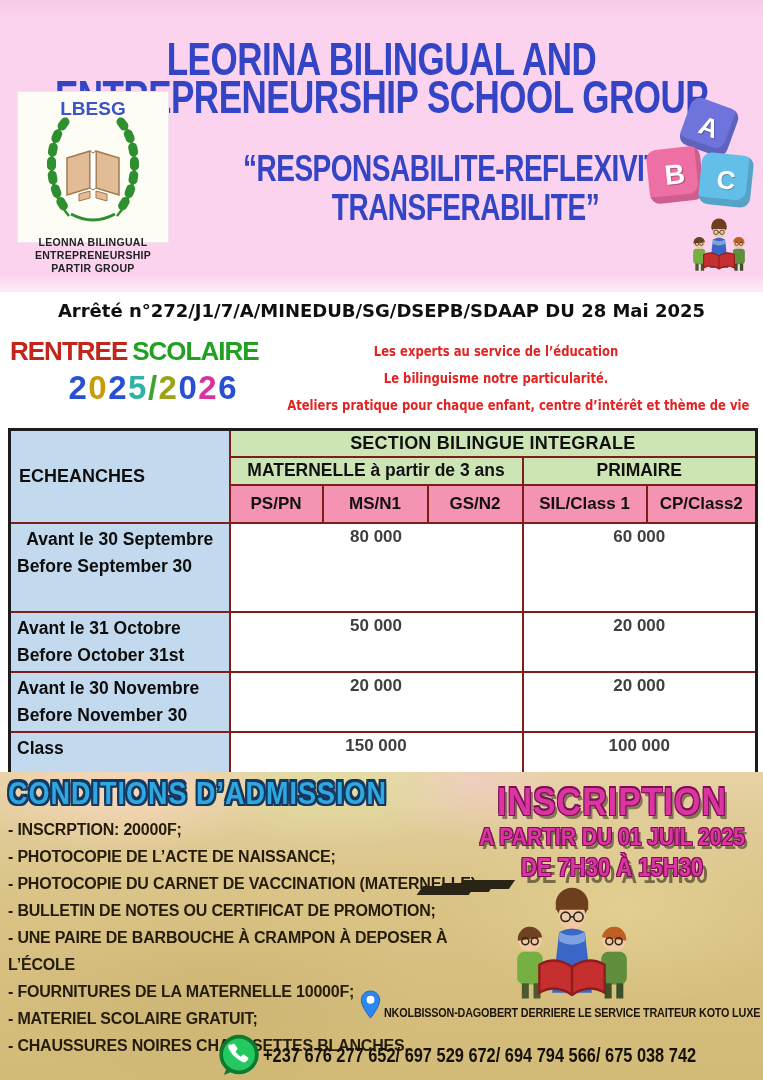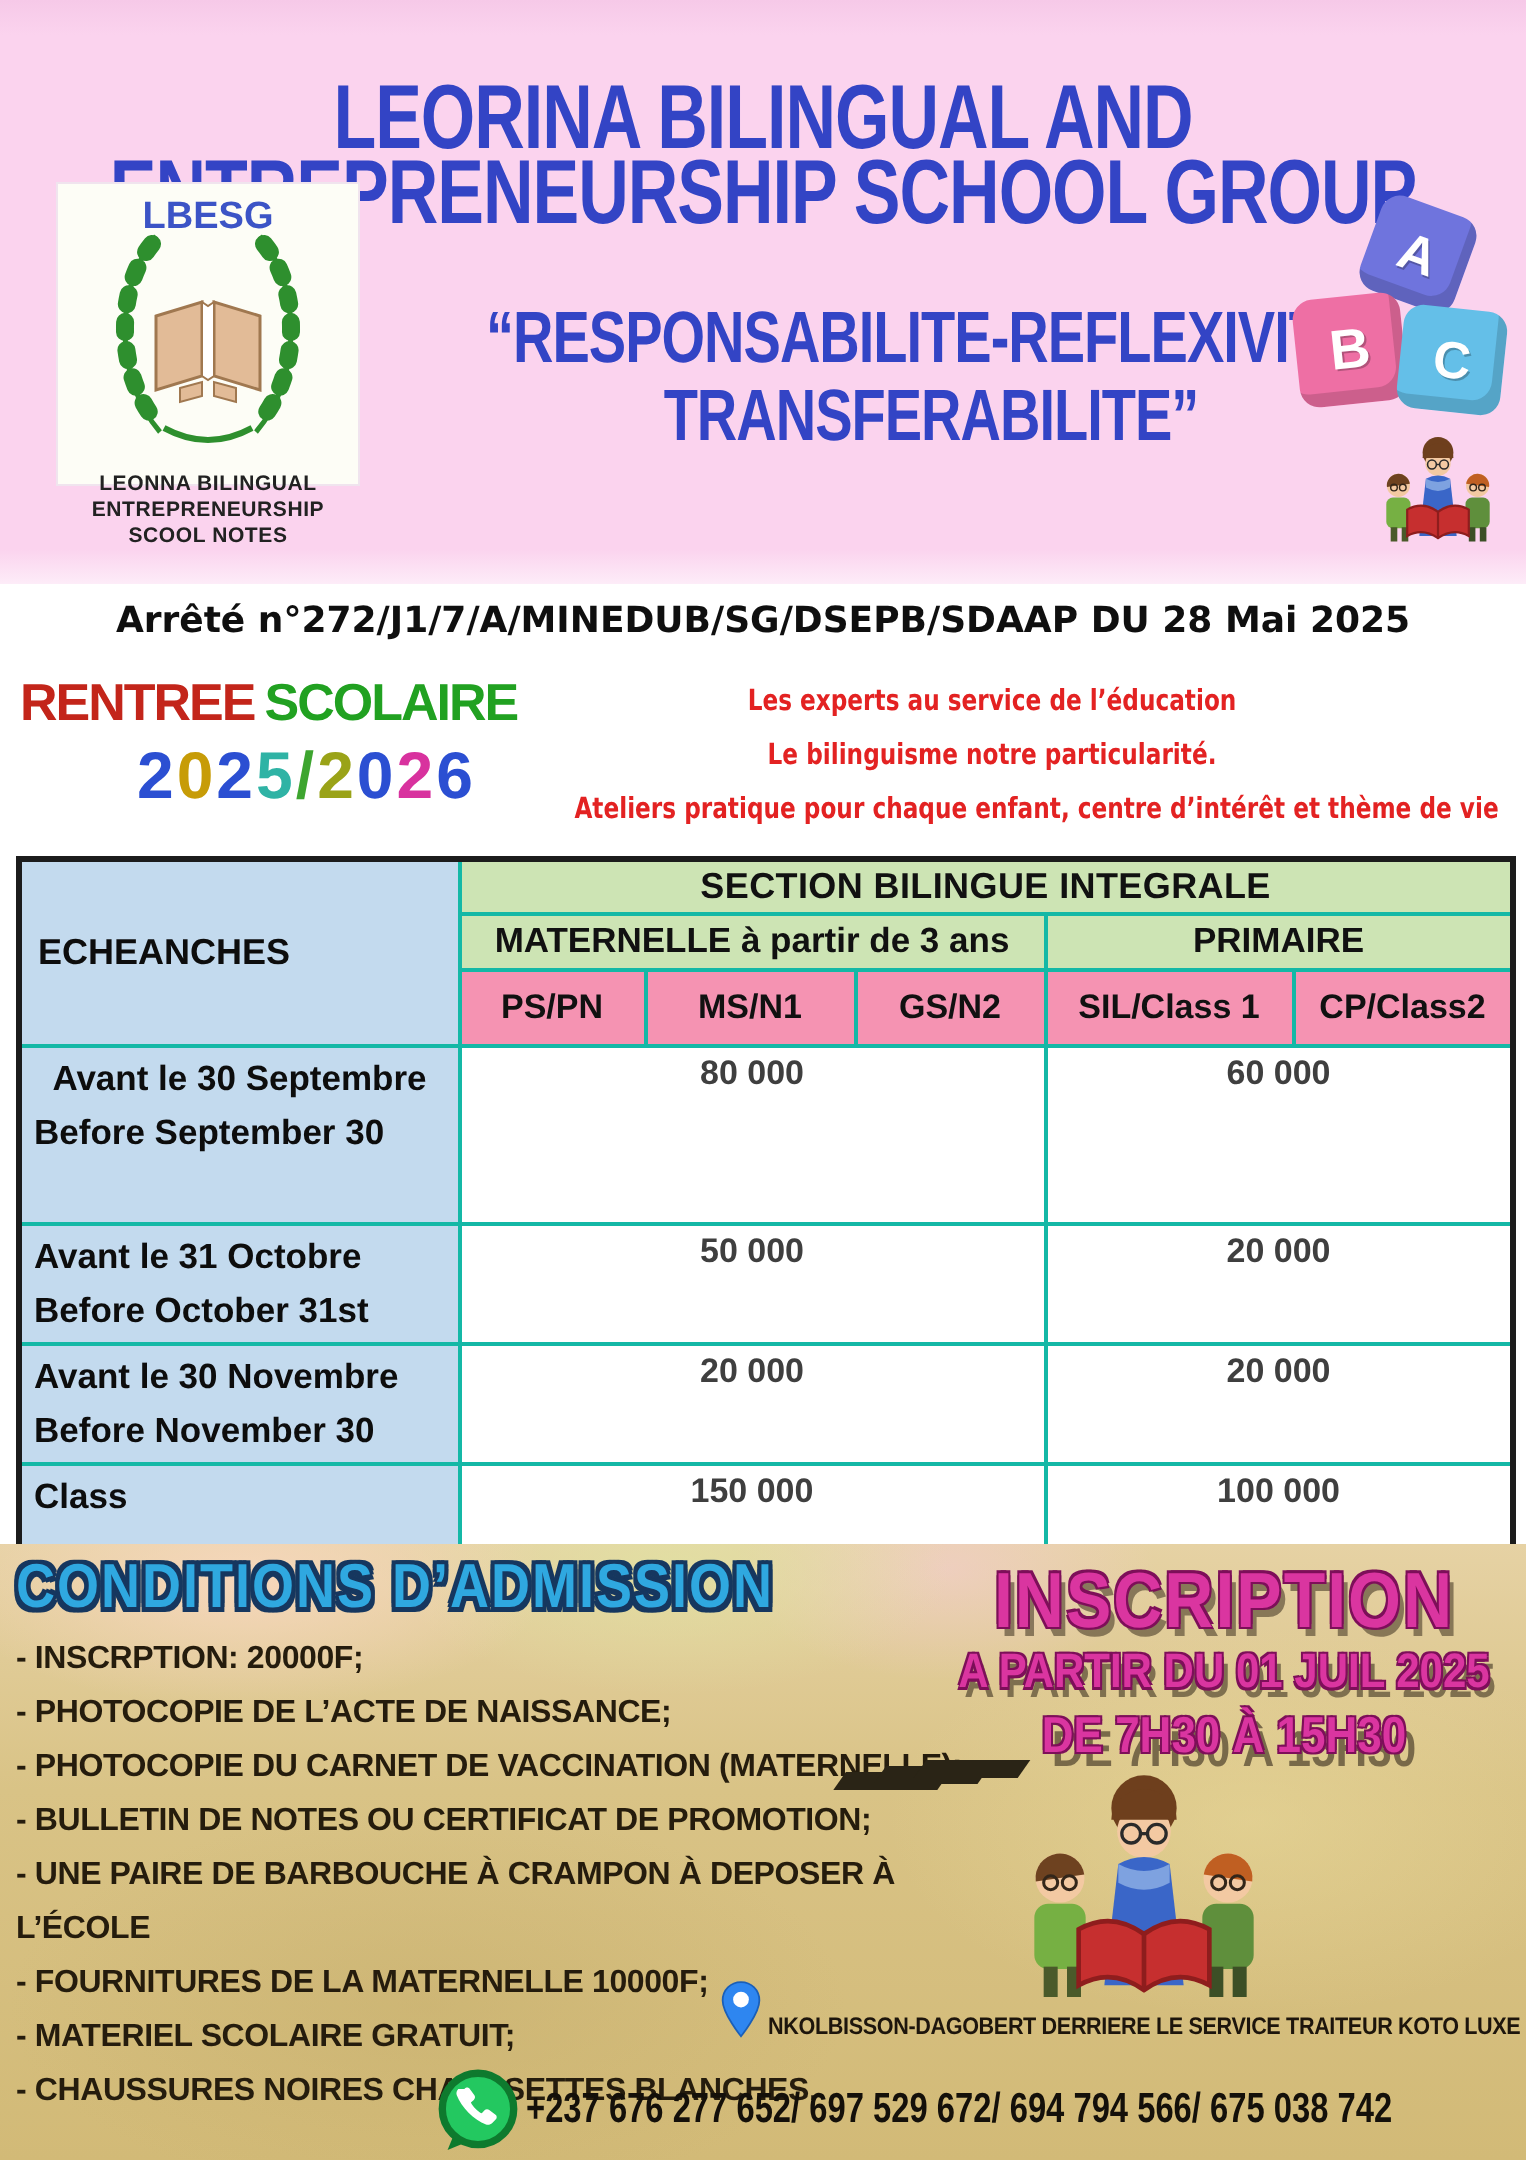--- a/index.html
+++ b/index.html
@@ -7,21 +7,21 @@
           background:#fff;font-family:"Liberation Sans",sans-serif;}
 
   
   .header{position:absolute;top:0;left:0;right:0;height:292px;
           background:linear-gradient(#f6c9e8,#fbd3ee 6%,#fbd3ee 94%,#fdecf8);}
   .school-title{position:absolute;top:40px;left:15px;width:733px;margin:0;text-align:center;
           color:#3344c5;font-weight:bold;font-size:35px;line-height:29px;letter-spacing:-0.5px;}
   .sc{display:inline-block;transform:scaleY(1.3);transform-origin:top center;}
   .sc2{display:inline-block;transform:scaleY(1.15);transform-origin:top center;}
 
-  .logo-box{position:absolute;left:29px;top:92px;width:150px;height:150px;background:#fdfdf6;
+  .logo-box{position:absolute;left:18px;top:92px;width:150px;height:150px;background:#fdfdf6;
           box-shadow:0 0 0 1px #f0e4ee;}
   .logo-abbr{position:absolute;top:6px;width:100%;text-align:center;color:#3c54c6;
           font-size:19px;font-weight:bold;}
   .logo-wreath{position:absolute;top:22px;left:15px;width:120px;height:118px;}
   .logo-name{position:absolute;top:144px;width:100%;text-align:center;font-size:10.5px;
           font-weight:bold;color:#222;line-height:13px;letter-spacing:.3px;}
 
   .motto{position:absolute;left:195px;top:150px;width:445px;text-align:center;color:#3344c5;
           font-weight:bold;font-size:28px;line-height:30px;letter-spacing:-0.5px;margin-left:48px;}
 
@@ -45,21 +45,21 @@
   .rentree-words .w2{color:#21a121;margin-left:5px;}
   .rentree-year{margin-top:4px;text-align:right;font-size:33px;font-weight:bold;letter-spacing:1.5px;line-height:34px;}
   .taglines{position:absolute;left:235px;right:6px;top:46px;text-align:center;color:#e32222;
           font-weight:bold;font-size:14.5px;line-height:27px;font-family:"DejaVu Sans",sans-serif;
           transform:scaleX(.8);transform-origin:center top;white-space:nowrap;}
 
   
   .table-wrap{position:absolute;top:420px;left:0;right:0;height:352px;background:#fff;}
   table.fees{position:absolute;top:8px;left:8px;width:747px;border-collapse:collapse;table-layout:fixed;
           border:3px solid #1c1c1c;}
-  table.fees td{border:2px solid #14b8a6;overflow:hidden;}
+  table.fees td{border:2px solid #7f1d1d;overflow:hidden;}
   .c-green{background:#cde4b4;text-align:center;font-weight:bold;font-size:17.5px;color:#111;}
   .c-pink{background:#f593b2;text-align:center;font-weight:bold;font-size:17px;color:#111;}
   .c-blue{background:#c3daee;}
   td.corner{vertical-align:middle;text-align:left;padding-left:8px;font-weight:bold;font-size:18px;color:#0d0d0d;}
   td.sect{font-size:18px;letter-spacing:.2px;}
   td.rowlabel{vertical-align:top;padding:2px 6px;font-weight:bold;font-size:17.5px;color:#0d0d0d;line-height:27px;}
   td.rowlabel .en{text-align:left;}
   tr.r1 td.rowlabel .fr{text-align:center;}
   td.val{vertical-align:top;text-align:center;font-weight:600;color:#3f3f3f;font-size:17px;padding-top:3px;background:#fff;}
   tr.h1{height:27px;} tr.h2{height:28px;} tr.h3{height:38px;}
@@ -151,21 +151,21 @@
         <path d="M38 100 Q60 112 82 100" fill="none" stroke="#2e8f2e" stroke-width="3"></path>
         <path d="M34 44 L57 37 L57 74 L34 81 Z" fill="#e2bb97" stroke="#a07850" stroke-width="1.5"></path>
         <path d="M86 44 L63 37 L63 74 L86 81 Z" fill="#e2bb97" stroke="#a07850" stroke-width="1.5"></path>
         <path d="M57 37 L60 39 L63 37 L63 74 L60 76 L57 74 Z" fill="#fff" stroke="#a07850" stroke-width="1"></path>
         <path d="M46 80 L57 77 L57 84 L46 87 Z" fill="#e2bb97" stroke="#a07850" stroke-width="1"></path>
         <path d="M74 80 L63 77 L63 84 L74 87 Z" fill="#e2bb97" stroke="#a07850" stroke-width="1"></path>
       </svg>
       <div class="logo-name">
         <div>LEONNA BILINGUAL</div>
         <div>ENTREPRENEURSHIP</div>
-        <div>SCOOL NOTES</div>
+        <div>PARTIR GROUP</div>
       </div>
     </div>
 
     <div class="motto"><span class="sc">“RESPONSABILITE-REFLEXIVITE-TRANSFERABILITE”</span></div>
 
     <div class="abc">
       <div class="block block-a">A</div>
       <div class="block block-b">B</div>
       <div class="block block-c">C</div>
     </div>

